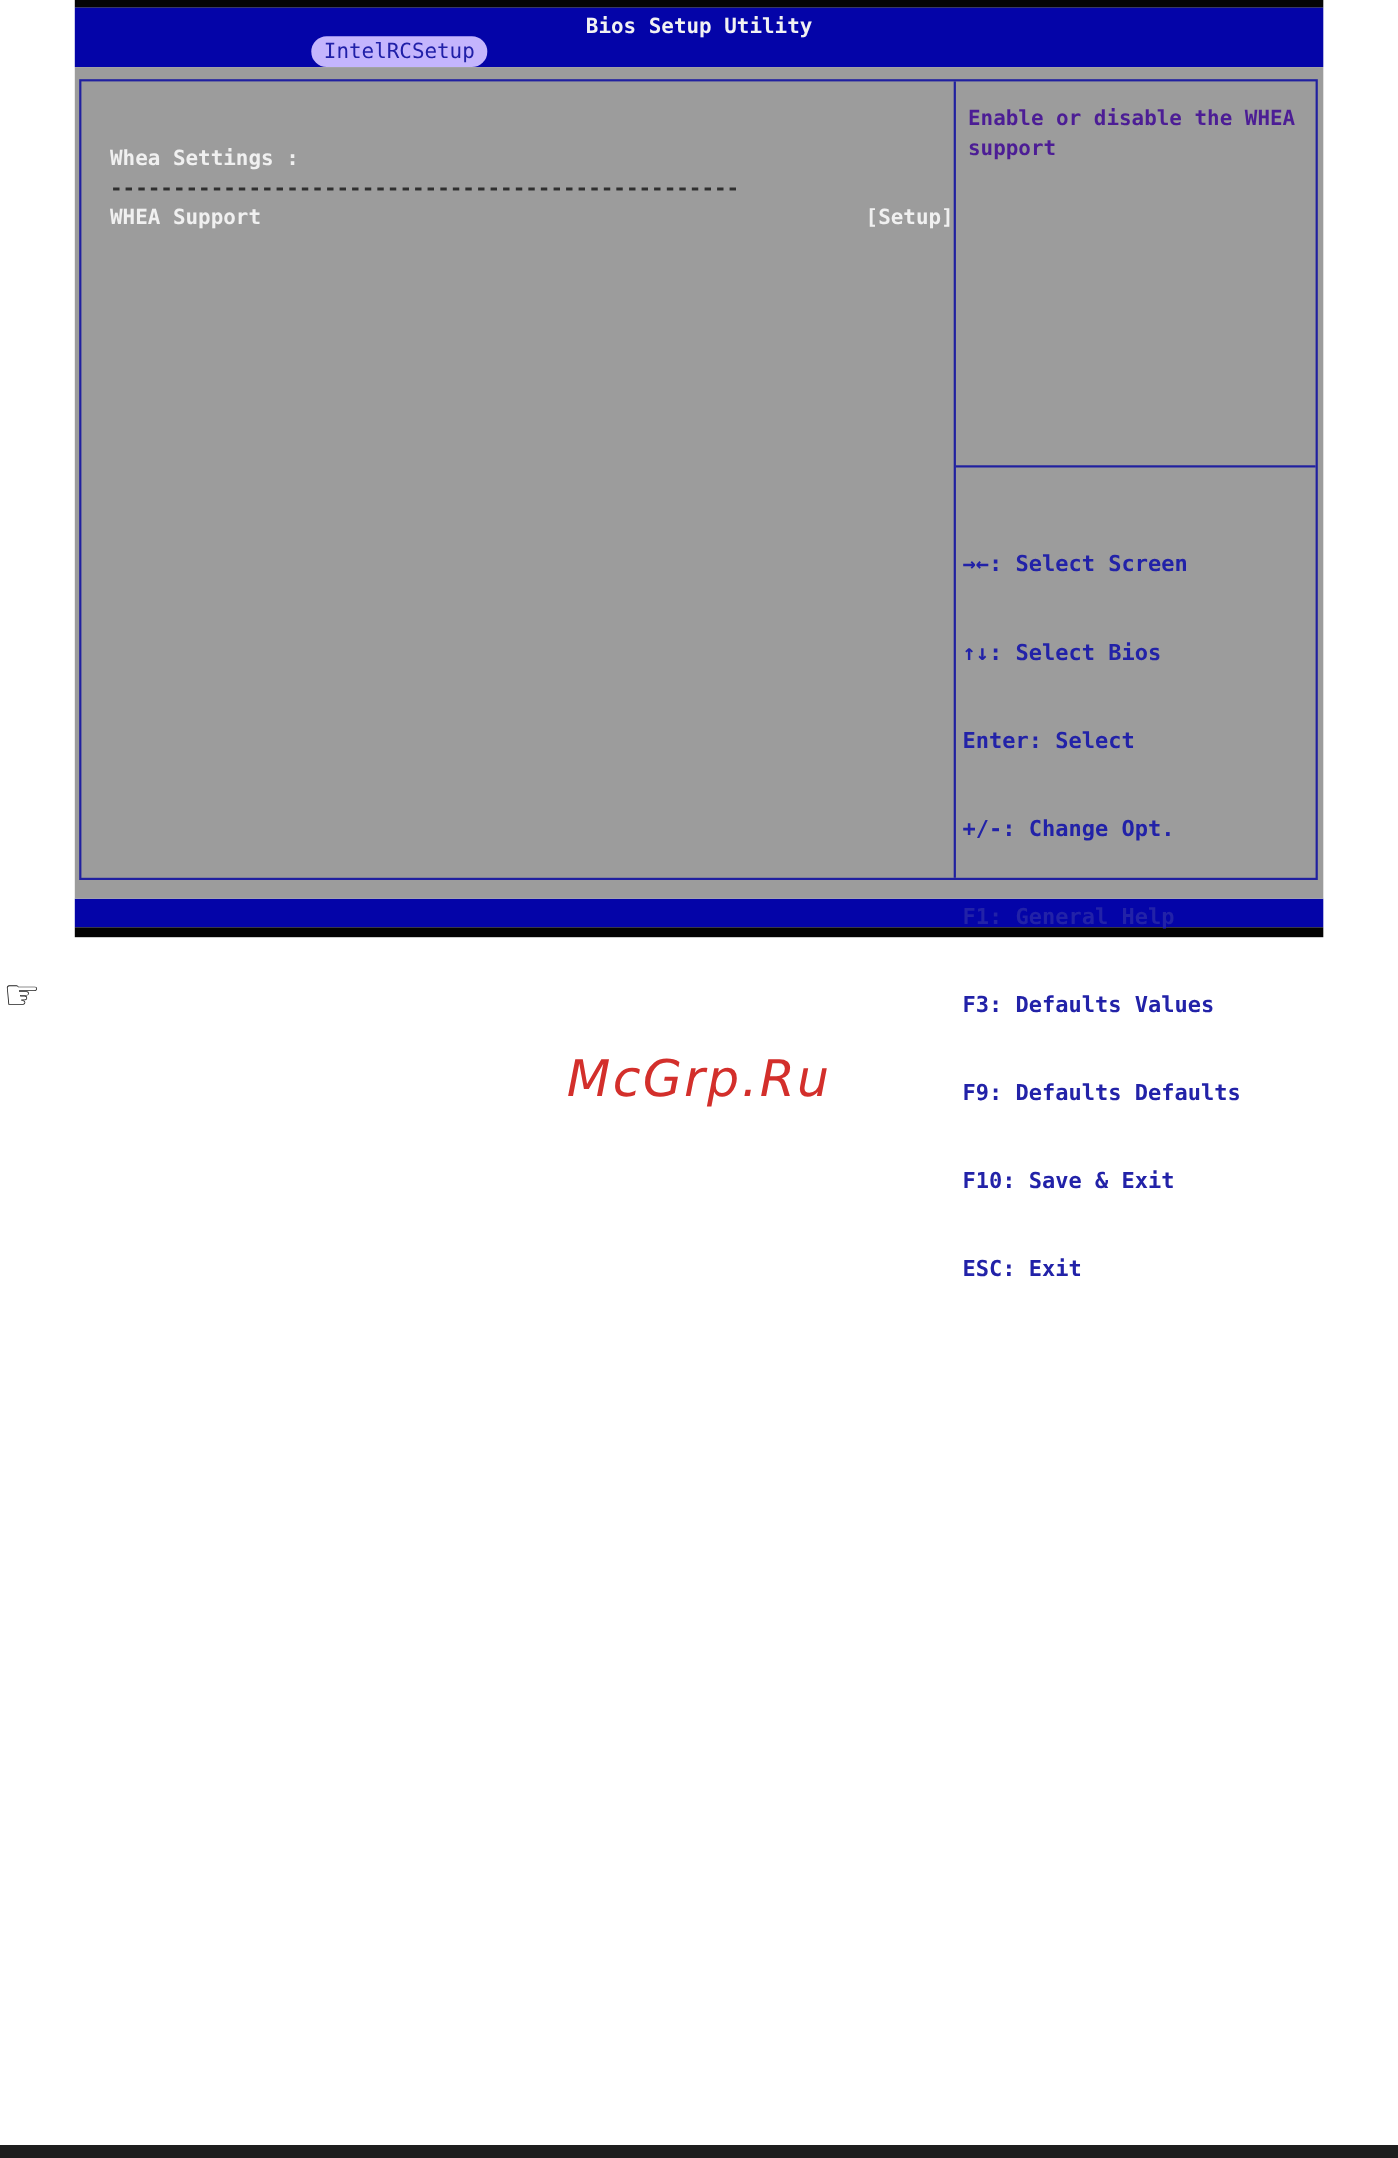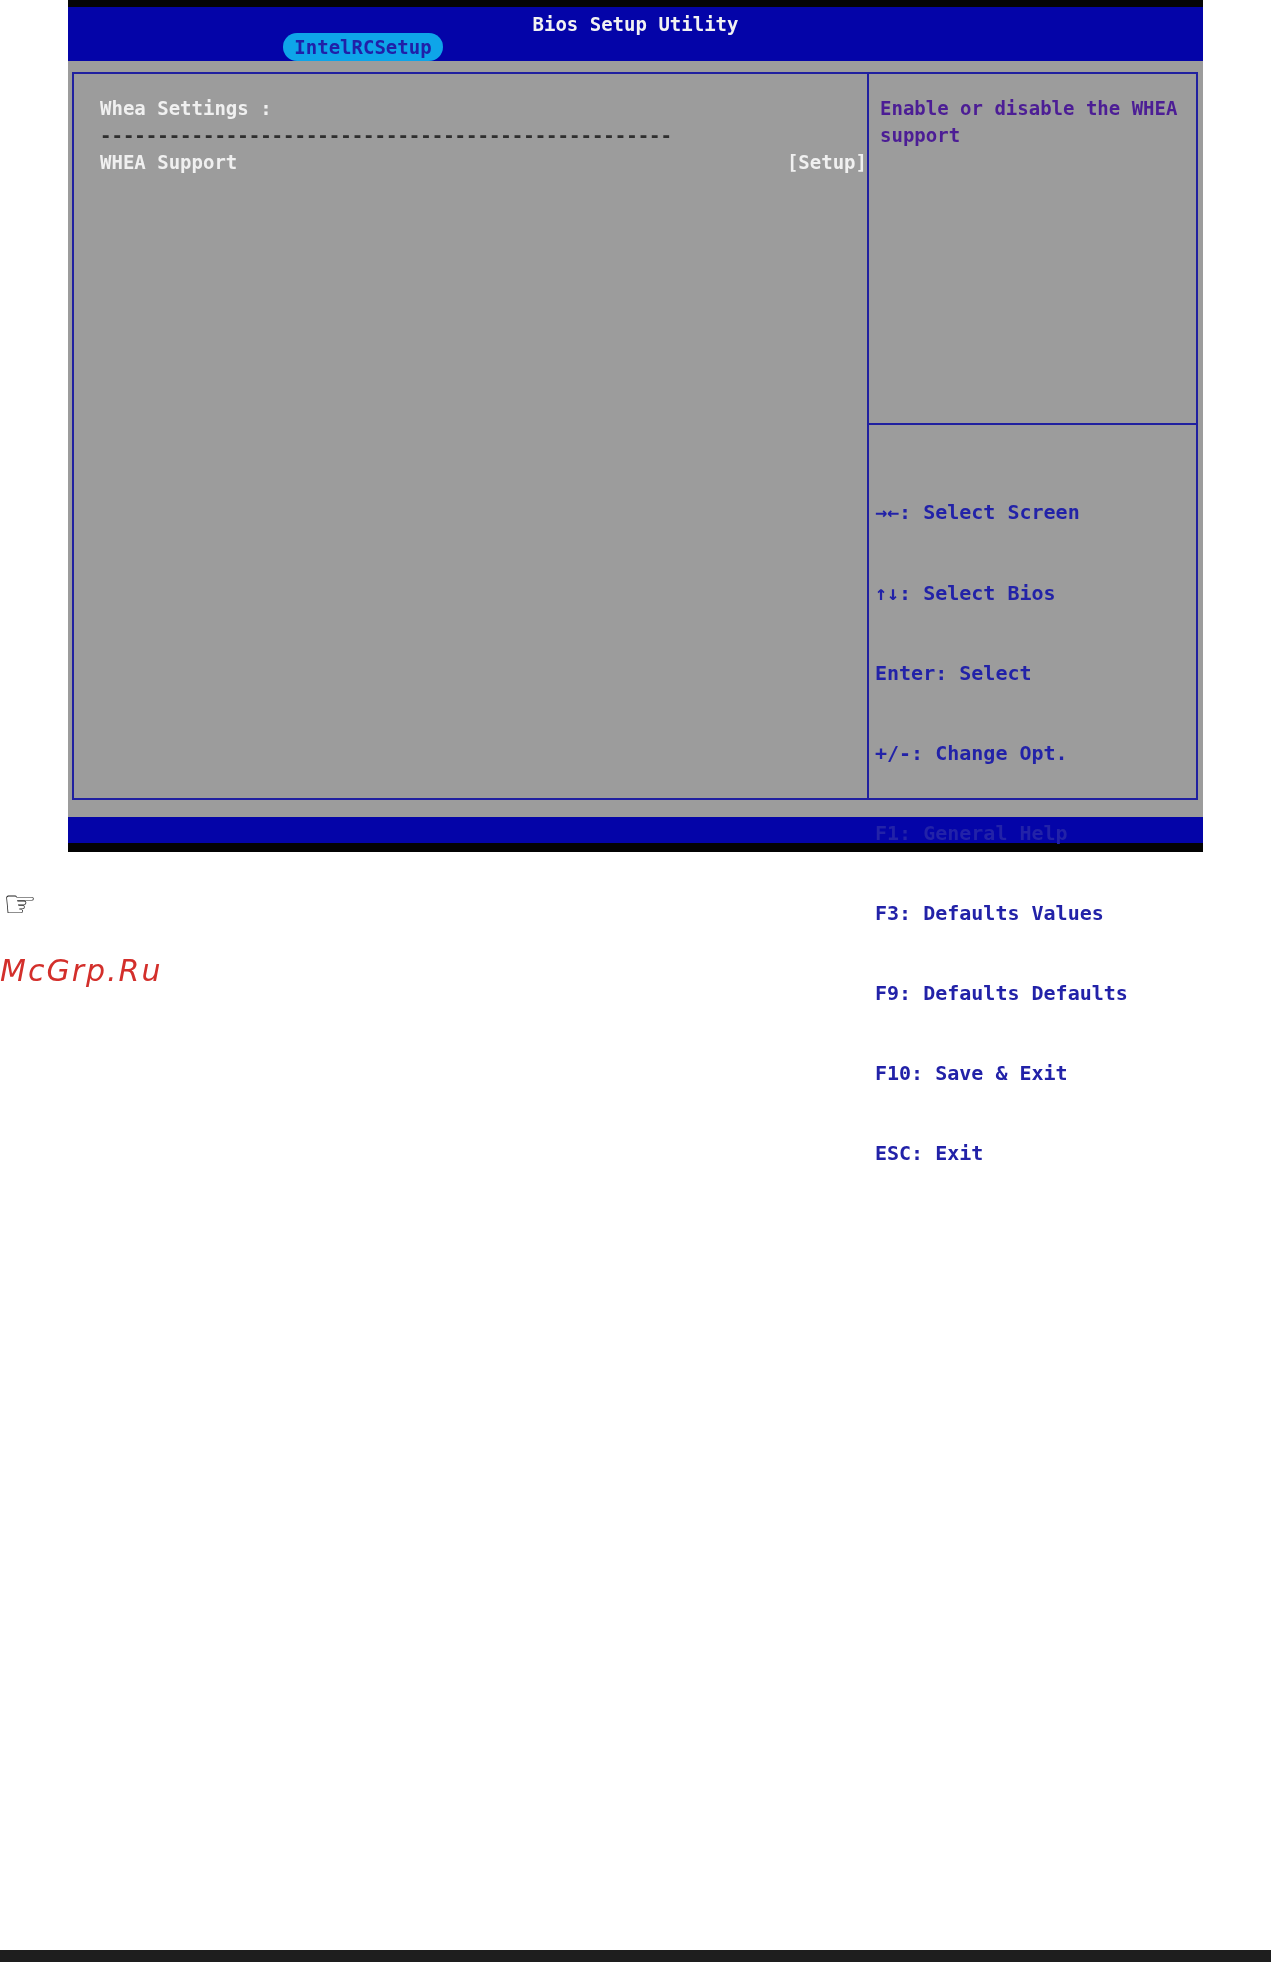--- a/index.html
+++ b/index.html
@@ -7,26 +7,26 @@
         font-family:"DejaVu Sans Mono","Liberation Mono",monospace;}
 
   
   .bios-window{position:absolute;left:68px;top:0;width:1135px;height:852px;
                display:flex;flex-direction:column;}
   .top-black{height:7px;background:#050505;}
   .bios-header{position:relative;height:54px;background:#0404a8;}
   .bios-title{padding-top:6px;text-align:center;color:#f2f2f2;
               font-size:19px;font-weight:bold;letter-spacing:0;}
   .bios-tab{position:absolute;left:215px;bottom:0;width:160px;height:28px;
-            background:#0ea5e9;color:#2020a8;font-size:19px;font-weight:bold;
+            background:#c4b5fd;color:#2020a8;font-size:19px;font-weight:normal;
             display:flex;align-items:center;justify-content:center;border-radius:14px;}
   .bios-body{position:relative;flex:1;background:#9c9c9c;}
   .main-box{position:absolute;left:4px;top:11px;width:1122px;height:724px;
             border:2px solid #2020a0;display:flex;}
-  .left-panel{width:793px;position:relative;}
+  .left-panel{width:793px;position:relative;margin-top:36px;}
   .panel-divider{width:2px;background:#2020a0;}
   .right-panel{flex:1;position:relative;}
 
   .left-content{padding:21px 0 0 26px;font-size:19px;font-weight:bold;line-height:27px;}
   .section-title{color:#f0f0f0;white-space:pre;}
   .separator{color:#2f2f2f;white-space:pre;letter-spacing:0;}
   .setting-row{display:flex;color:#f0f0f0;justify-content:space-between;}
   .setting-label{width:432px;white-space:pre;}
   .setting-value{white-space:pre;}
 
@@ -36,23 +36,23 @@
                 border-top:2px solid #2020a0;}
   .help-keys{position:absolute;left:6px;top:372px;color:#2222a8;font-size:20px;
              font-weight:bold;line-height:26.7px;white-space:pre;}
 
   .bottom-blue{height:26px;background:#0404a8;}
   .bottom-black{height:9px;background:#030303;}
 
   
   .hand-icon{position:absolute;left:3px;top:885px;font-size:38px;line-height:1;
              color:#222;font-family:"DejaVu Sans",sans-serif;}
-  .watermark{position:absolute;left:0;right:0;top:953px;text-align:left;
+  .watermark{position:absolute;left:0;right:0;top:953px;text-align:center;
              font-family:"DejaVu Sans","Liberation Sans",sans-serif;
-             font-style:italic;font-size:30px;color:#d32f2b;letter-spacing:2px;}
+             font-style:italic;font-size:46px;color:#d32f2b;letter-spacing:2px;}
   .page-bottom-bar{position:absolute;left:0;bottom:0;width:100%;height:12px;background:#1e1e1e;}
 </style>
 </head>
 <body>
 
 <div class="page">
 
   <div class="bios-window">
     <div class="top-black"></div>
 

